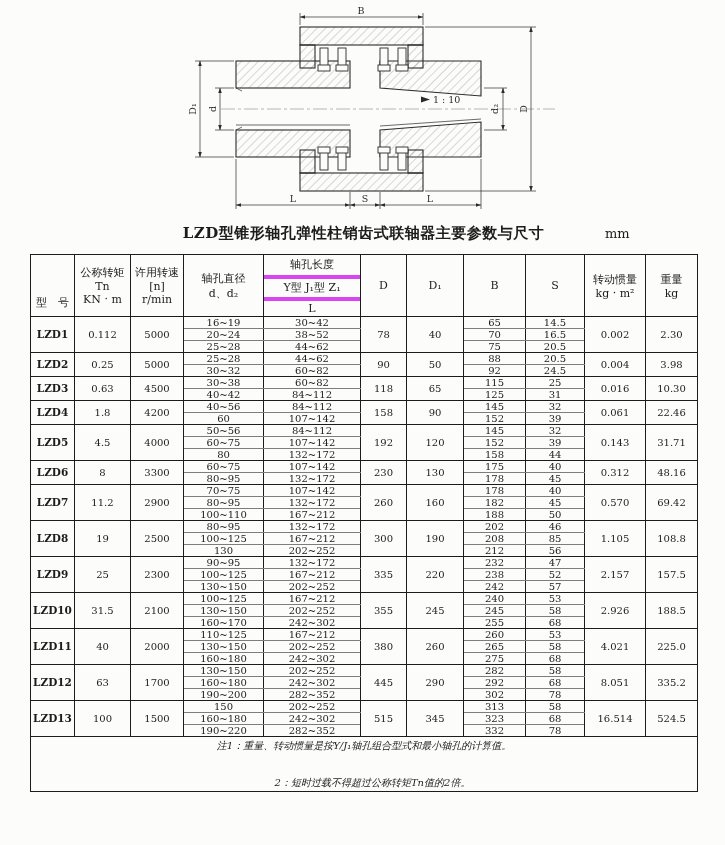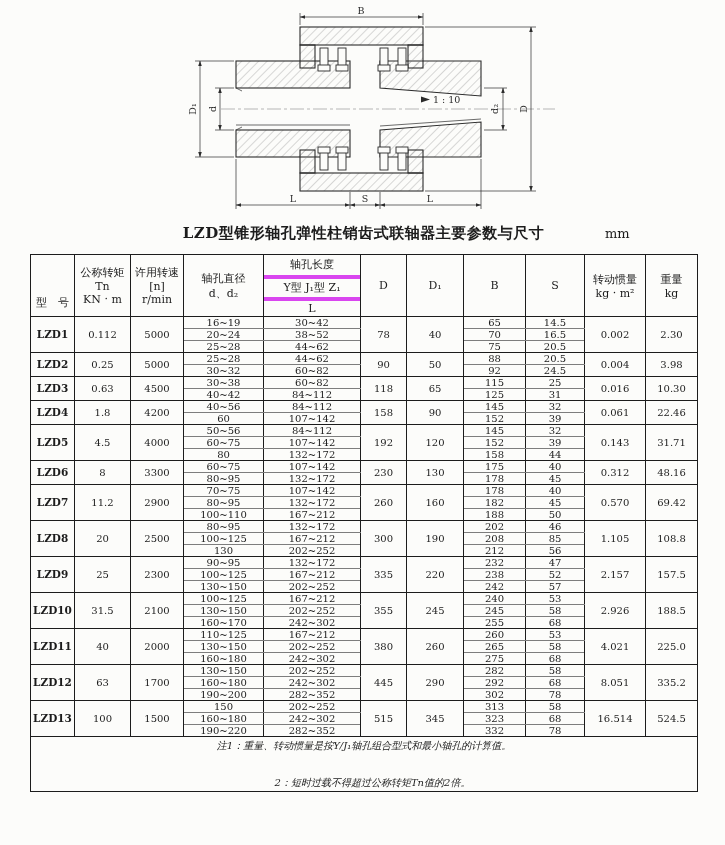--- a/index.html
+++ b/index.html
@@ -370,21 +370,21 @@
           <td class="thin">45</td>
         </tr>
         <tr>
           <td>100~110</td>
           <td>167~212</td>
           <td>188</td>
           <td>50</td>
         </tr>
         <tr>
           <td rowspan="3" class="model">LZD8</td>
-          <td rowspan="3">20</td>
+          <td rowspan="3">19</td>
           <td rowspan="3">2500</td>
           <td class="thin">80~95</td>
           <td class="thin">132~172</td>
           <td rowspan="3">300</td>
           <td rowspan="3">190</td>
           <td class="thin">202</td>
           <td class="thin">46</td>
           <td rowspan="3">1.105</td>
           <td rowspan="3">108.8</td>
         </tr>

